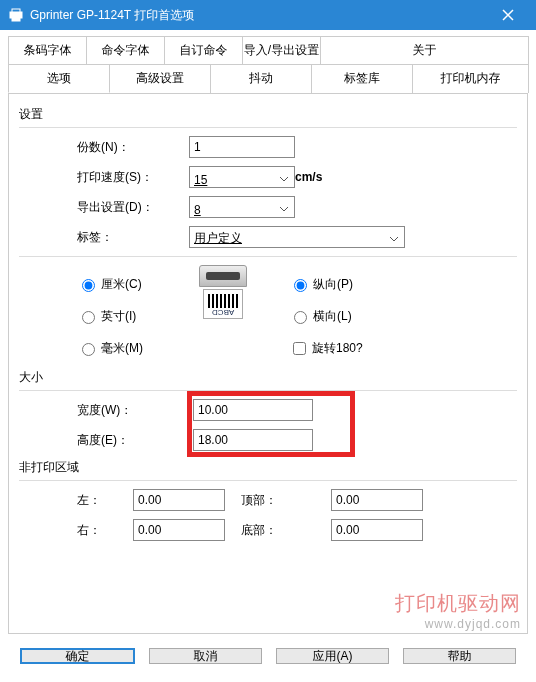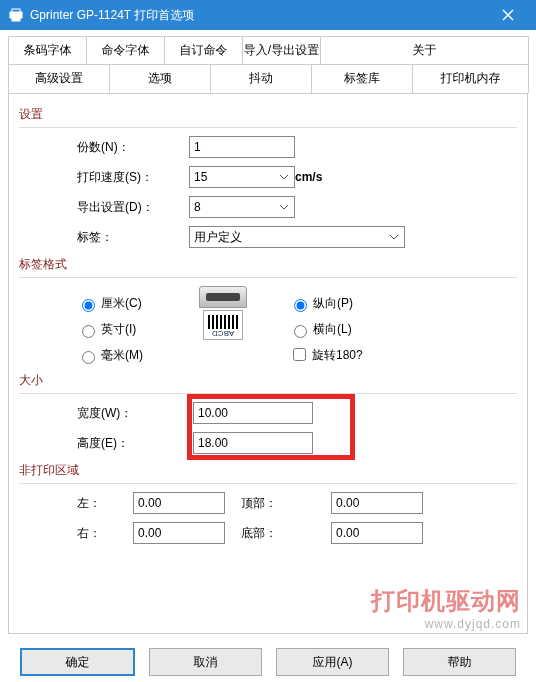--- a/index.html
+++ b/index.html
@@ -11,55 +11,55 @@
 .close svg { width: 12px; height: 12px; }
 .content { padding: 6px 8px 0 8px; }
 .tabrow { display: flex; border-bottom: 1px solid #ccc; position: relative; }
 .tabrow.second { margin-top: -1px; }
 .tab { padding: 5px 0; text-align: center; border: 1px solid #ccc; border-bottom: none; background: #fff; margin-right: -1px; cursor: default; }
 .tabrow:first-of-type .tab { width: 79px; }
 .tabrow.second .tab { width: 102px; }
 .tab.active { background: #fff; border-bottom: 1px solid #fff; position: relative; z-index: 2; }
 .tab.last { flex: 1; }
 .tabcontent { border: 1px solid #ccc; border-top: none; padding: 12px 10px 10px 10px; height: 540px; position: relative; }
-.fieldset-label { color: #7f1d1d; margin-bottom: 4px; }
+.fieldset-label { color: #000000; margin-bottom: 4px; }
 .hr { border-top: 1px solid #ddd; margin: 2px 0 8px 0; }
 .row { display: flex; align-items: center; margin-bottom: 8px; padding-left: 58px; }
 .row .lbl { width: 112px; }
 .input, .select { border: 1px solid #888; height: 22px; padding: 0 4px; background: #fff; }
 .input { width: 106px; }
-.select { width: 106px; display: flex; align-items: center; justify-content: space-between; padding-right: 2px; }
+.select { width: 106px; display: flex; align-items: flex-end; justify-content: space-between; padding-right: 2px; text-decoration: underline; }
 .select.wide { width: 216px; }
 .select .chev { width: 16px; height: 16px; display: flex; align-items: center; justify-content: center; }
 .unit-tail { margin-left: 0; font-weight: bold; }
 .formatrow { display: flex; padding-left: 58px; }
 .radiocol { width: 100px; }
 .radiocol2 { margin-left: 20px; }
-.radioopt { display: flex; align-items: flex-end; height: 26px; }
+.radioopt { display: flex; align-items: center; height: 26px; margin-top: 6px; }
 .radioopt input, .radioopt .cb { margin-right: 6px; }
 .printerimg { width: 56px; height: 56px; display: flex; flex-direction: column; align-items: center; margin: 0 18px; }
 .printer-top { width: 48px; height: 22px; background: linear-gradient(#eee,#bbb); border: 1px solid #999; border-radius: 3px 3px 0 0; position: relative; }
 .printer-top::after { content:""; position:absolute; left:6px; right:6px; top:6px; height:8px; background:#444; border-radius:2px; }
 .printer-label { width: 40px; height: 30px; border: 1px solid #aaa; background: #fff; margin-top: 2px; display: flex; flex-direction: column; align-items: center; }
 .barcode { width: 30px; height: 14px; background: repeating-linear-gradient(90deg,#000 0 2px,#fff 2px 4px); margin-top: 4px; }
 .abc { font-size: 8px; color: #235; transform: scaleY(-1) scaleX(-1); }
 .sizebox { position: relative; padding-left: 58px; }
 .redbox { position: absolute; left: 168px; top: -8px; width: 168px; height: 66px; border: 5px solid #e72626; pointer-events: none; }
 .sizerow { display: flex; align-items: center; margin-bottom: 8px; }
 .sizerow .lbl { width: 94px; }
 .sizerow .input { margin-left: 22px; width: 120px; }
 .nprow { display: flex; align-items: center; margin-bottom: 8px; padding-left: 58px; }
 .nprow .lbl { width: 56px; }
 .nprow .input { width: 92px; }
 .np-mid { width: 90px; margin-left: 16px; }
 .watermark { position: absolute; right: 6px; bottom: 2px; text-align: right; pointer-events: none; }
-.watermark .red { color: rgba(215,40,40,.55); font-size: 24px; font-weight: bold; letter-spacing: 1px; }
+.watermark .red { color: rgba(215,40,40,.55); font-size: 20px; font-weight: normal; letter-spacing: 1px; }
 .watermark .grey { color: rgba(150,150,150,.7); font-size: 12px; letter-spacing: 1px; }
 .footer { display: flex; gap: 14px; padding: 14px 12px; }
-.btn { flex: 1; height: 28px; border: 1px solid #aaa; background: #e9e9e9; display: flex; align-items: center; justify-content: center; }
+.btn { flex: 1; height: 16px; border: 1px solid #aaa; background: #e9e9e9; display: flex; align-items: center; justify-content: center; }
 .btn.primary { border: 2px solid #2a86d4; background: #e9e9e9; }
 </style>
 </head>
 <body>
 
 <div class="titlebar">
   <span class="icon">
     <svg viewBox="0 0 16 16">
         <rect x="2" y="5" width="12" height="6" fill="#fff" stroke="#fff"></rect>
         <rect x="4" y="2" width="8" height="4" fill="none" stroke="#fff"></rect>
@@ -76,22 +76,22 @@
 
 <div class="content">
   <div class="tabrow">
     <div class="tab">条码字体</div>
     <div class="tab">命令字体</div>
     <div class="tab">自订命令</div>
     <div class="tab">导入/导出设置</div>
     <div class="tab last">关于</div>
   </div>
   <div class="tabrow second">
+    <div class="tab active">选项</div>
     <div class="tab">高级设置</div>
-    <div class="tab active">选项</div>
     <div class="tab">抖动</div>
     <div class="tab">标签库</div>
     <div class="tab last">打印机内存</div>
   </div>
 
   <div class="tabcontent">
 
     <div class="fieldset-label">设置</div>
     <div class="hr"></div>
 
@@ -127,21 +127,20 @@
       <div class="select wide">
         <span>用户定义</span>
         <span class="chev">
             <svg width="10" height="6">
               <path d="M1 1 L5 5 L9 1" fill="none" stroke="#555"></path>
             </svg>
           </span>
       </div>
     </div>
 
-    <div class="fieldset-label">标签格式</div>
     <div class="hr"></div>
 
     <div class="formatrow">
       <div class="radiocol">
         <label class="radioopt">
             <input type="radio" name="unit" checked="" style="">
             <span>厘米(C)</span>
           </label>
         <label class="radioopt">
             <input type="radio" name="unit" style="">

